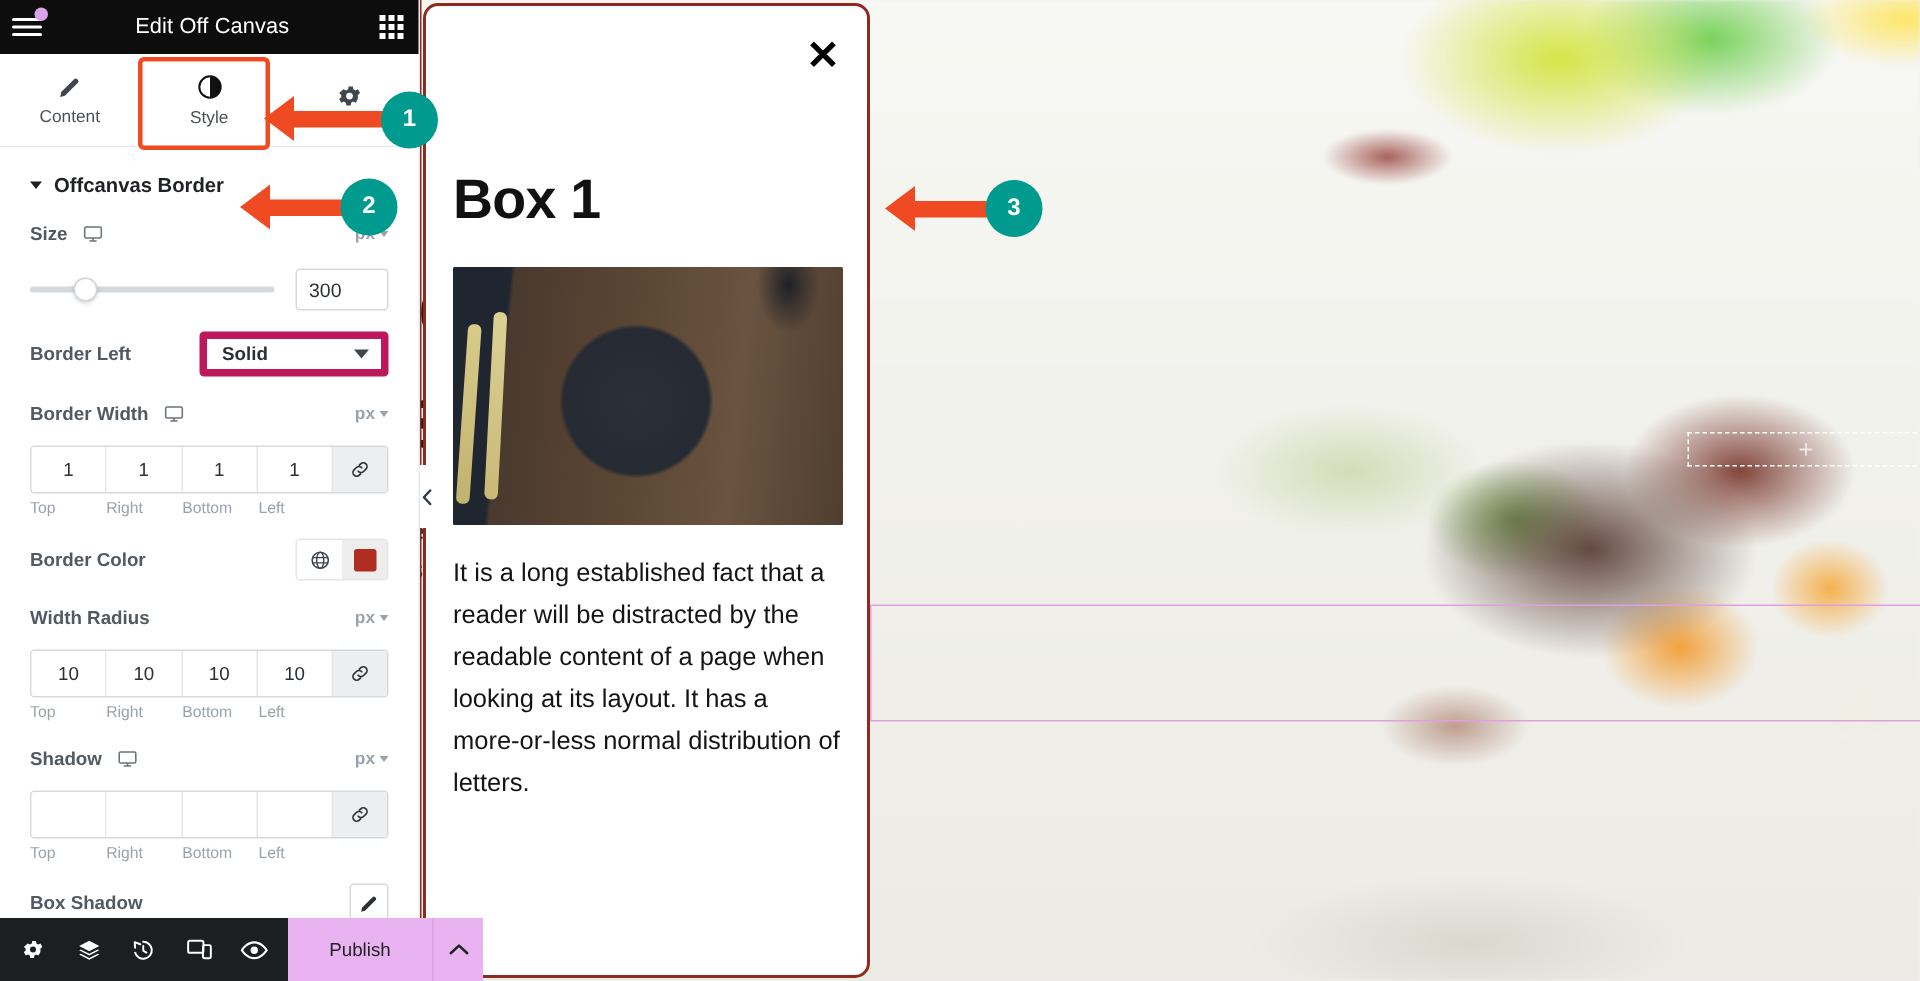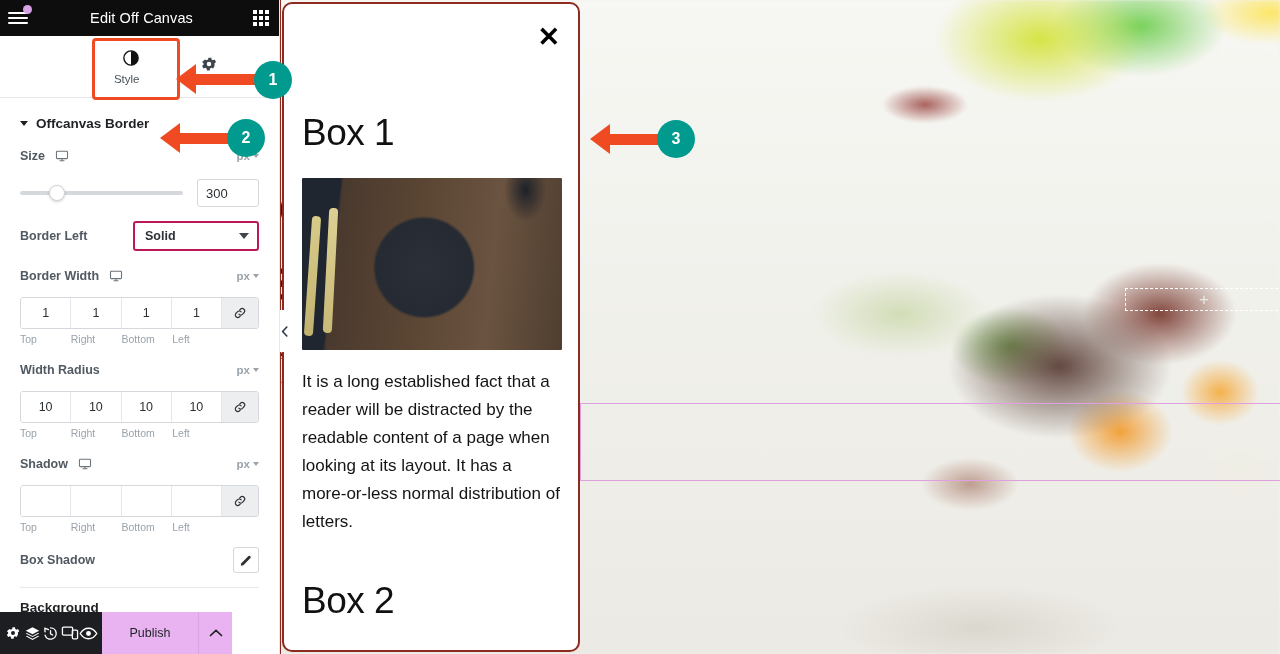--- a/index.html
+++ b/index.html
@@ -64,21 +64,21 @@
     position: absolute; left: 282px; top: 2px; width: 298px; height: 650px;
     background: #ffffff; border: 2px solid #8d2b20; border-radius: 10px;
     overflow: hidden; z-index: 20;
   }
   .oc-close {
     position: absolute; right: 18px; top: 20px;
     font-size: 27px; font-weight: 700; color: #000; line-height: 1; cursor: pointer;
   }
   .oc-body { padding: 0 18px; }
   .oc-h1 {
-    margin-top: 108px; font-size: 37px; font-weight: 400; color: #111; letter-spacing: -.5px;
+    margin-top: 108px; font-size: 37px; font-weight: 700; color: #111; letter-spacing: -.5px;
   }
   .oc-img {
     margin-top: 24px; width: 260px; height: 172px; border-radius: 1px;
     background:
       radial-gradient(ellipse 78px 78px at 47% 52%, #2b3038 0%, #262b33 62%, rgba(38,43,51,0) 66%),
       radial-gradient(ellipse 26px 30px at 47% 62%, #3e7a37 0%, rgba(62,122,55,0) 70%),
       radial-gradient(ellipse 16px 13px at 38% 52%, #b0231f 0%, rgba(176,35,31,0) 72%),
       radial-gradient(ellipse 15px 12px at 56% 60%, #bf2a22 0%, rgba(191,42,34,0) 72%),
       radial-gradient(ellipse 13px 16px at 61% 53%, #c23425 0%, rgba(194,52,37,0) 72%),
       radial-gradient(ellipse 18px 12px at 46% 36%, #d4892c 0%, rgba(212,137,44,0) 72%),
@@ -138,21 +138,21 @@
   }
   .panel-title { font-size: 14.5px; font-weight: 400; letter-spacing: .1px; }
   .grid-icon { display: grid; grid-template-columns: repeat(3, 4px); gap: 2px; cursor: pointer; }
   .grid-icon span { width: 4px; height: 4px; background: #fff; }
 
   .tabs { display: flex; height: 62px; border-bottom: 1px solid #e6e9ec; flex: 0 0 62px; }
   .tab {
     flex: 1; display: flex; flex-direction: column; align-items: center; justify-content: center;
     gap: 6px; font-size: 11.5px; color: #495157; cursor: pointer; background: #fff;
   }
-  .tab.active { position: relative; align-items: flex-end; }
+  .tab.active { position: relative; }
   .tab-hl {
     position: absolute; left: 92px; top: 38px; width: 88px; height: 62px;
     border: 3px solid #f04a23; border-radius: 4px; pointer-events: none; z-index: 40;
   }
 
   .panel-scroll { flex: 1 1 auto; overflow: hidden; position: relative; }
   .section-head {
     display: flex; align-items: center; gap: 8px;
     padding: 18px 20px 14px 20px; font-size: 13.5px; font-weight: 700; color: #1f2124;
     cursor: pointer;
@@ -170,21 +170,21 @@
   .slider-knob {
     position: absolute; left: 18%; top: -6px; width: 16px; height: 16px; border-radius: 50%;
     background: #fff; border: 1px solid #d0d4d8; box-shadow: 0 1px 3px rgba(0,0,0,.18);
   }
   .num-box {
     width: 62px; height: 28px; border: 1px solid #d5d8dc; border-radius: 3px;
     display: flex; align-items: center; padding-left: 8px; font-size: 13px; color: #2c3136; background: #fff;
   }
 
   .select {
-    width: 126px; height: 30px; border: 2px solid #be185d; border-radius: 3px; background: #fff;
+    width: 126px; height: 30px; border: 5px solid #be185d; border-radius: 3px; background: #fff;
     display: flex; align-items: center; justify-content: space-between; padding: 0 8px 0 10px;
     font-size: 12.5px; color: #2c3136; cursor: pointer;
   }
   .sel-caret { width: 0; height: 0; border-left: 5px solid transparent; border-right: 5px solid transparent; border-top: 6px solid #3f464d; }
 
   .four-fields { display: flex; margin-top: 10px; border: 1px solid #d5d8dc; border-radius: 3px; overflow: hidden; }
   .ff {
     flex: 1; height: 30px; border-right: 1px solid #e4e7ea; display: flex; align-items: center; justify-content: center;
     font-size: 12.5px; color: #2c3136; background: #fff;
   }
@@ -201,21 +201,21 @@
   .sw-chip { width: 15px; height: 15px; border-radius: 2px; }
 
   .pen-btn {
     width: 26px; height: 26px; border: 1px solid #d5d8dc; border-radius: 3px;
     display: flex; align-items: center; justify-content: center; background: #fff; cursor: pointer;
   }
   .divider { height: 1px; background: #e6e9ec; margin: 14px 20px 0 20px; }
   .bg-row { padding: 12px 20px 0 20px; font-size: 13.5px; font-weight: 700; color: #1f2124; }
 
   .panel-footer {
-    position: absolute; left: 0; bottom: 0; width: 232px; height: 42px; display: flex; z-index: 35;
+    position: absolute; left: 0; bottom: 0; width: 322px; height: 42px; display: flex; z-index: 35;
   }
   .footer-icons {
     flex: 1; background: #1c1e21; display: flex; align-items: center; gap: 0; padding: 0 4px;
   }
   .fi { flex: 1; display: flex; align-items: center; justify-content: center; cursor: pointer; }
   .publish {
     width: 96px; background: #e8b3f0; display: flex; align-items: center; justify-content: center;
     font-size: 12.5px; color: #1f2124; cursor: pointer;
   }
   .pub-caret {
@@ -262,21 +262,20 @@
 
     <div class="canvas-edge"></div>
   </div>
 
   <div class="offcanvas" style="border-color: rgb(141, 43, 32);">
     <div class="oc-close">✕</div>
     <div class="oc-body">
       <div class="oc-h1">Box 1</div>
       <div class="oc-img"></div>
       <div class="oc-p">It is a long established fact that a reader will be distracted by the readable content of a page when looking at its layout.  It has a more-or-less normal distribution of letters.</div>
-      <div class="oc-h2">Box 2</div>
     </div>
   </div>
 
   <div class="oc-handle">
     <svg width="7" height="11" viewBox="0 0 7 11">
       <path d="M5.8 1 1.6 5.5 5.8 10" fill="none" stroke="#2d3a4a" stroke-width="1.6" stroke-linecap="round" stroke-linejoin="round"></path>
     </svg>
   </div>
 
   <div class="panel">
@@ -296,20 +295,26 @@
         <span></span>
           <span></span>
           <span></span>
         <span></span>
           <span></span>
           <span></span>
       </div>
     </div>
 
     <div class="tabs">
+      <div class="tab">
+        <svg width="17" height="17" viewBox="0 0 24 24">
+          <path d="M4 17.5 16.3 5.2a1.8 1.8 0 0 1 2.5 0l.9.9a1.8 1.8 0 0 1 0 2.5L7.4 20.9 3 22z" fill="#3f464d"></path>
+        </svg>
+        <span>Content</span>
+      </div>
       <div class="tab active">
         <svg width="18" height="18" viewBox="0 0 24 24">
           <circle cx="12" cy="12" r="9.5" fill="none" stroke="#111" stroke-width="1.8"></circle>
           <path d="M12 2.5a9.5 9.5 0 0 1 0 19z" fill="#111"></path>
         </svg>
         <span>Style</span>
       </div>
       <div class="tab">
         <svg width="18" height="18" viewBox="0 0 24 24">
           <path fill="#3f464d" d="M19.4 13a7.6 7.6 0 0 0 0-2l2-1.6-1.9-3.3-2.4 1a7.6 7.6 0 0 0-1.7-1l-.4-2.6h-3.8l-.4 2.6a7.6 7.6 0 0 0-1.7 1l-2.4-1L2.8 9.4 4.7 11a7.6 7.6 0 0 0 0 2l-1.9 1.6 1.9 3.3 2.4-1a7.6 7.6 0 0 0 1.7 1l.4 2.6h3.8l.4-2.6a7.6 7.6 0 0 0 1.7-1l2.4 1 1.9-3.3zM12 15a3 3 0 1 1 0-6 3 3 0 0 1 0 6z"></path>
@@ -387,20 +392,37 @@
         </div>
         <div class="ff-labels">
           <div class="ff-lb">Top</div>
           <div class="ff-lb">Right</div>
           <div class="ff-lb">Bottom</div>
           <div class="ff-lb">Left</div>
           <div class="ff-lb sp"></div>
         </div>
       </div>
 
+      <div class="ctrl">
+        <div class="ctrl-row">
+          <span class="ctrl-label">Border Color</span>
+          <div class="swatches">
+            <div class="sw-globe">
+              <svg width="15" height="15" viewBox="0 0 24 24">
+                <circle cx="12" cy="12" r="8.6" fill="none" stroke="#3f464d" stroke-width="1.7"></circle>
+                <ellipse cx="12" cy="12" rx="3.8" ry="8.6" fill="none" stroke="#3f464d" stroke-width="1.5"></ellipse>
+                <path d="M3.6 9.2h16.8M3.6 14.8h16.8" stroke="#3f464d" stroke-width="1.5"></path>
+              </svg>
+            </div>
+            <div class="sw-color">
+              <span class="sw-chip" id="chip-border-color" style="background: rgb(176, 45, 34);"></span>
+            </div>
+          </div>
+        </div>
+      </div>
 
       <div class="ctrl">
         <div class="ctrl-row">
           <span class="ctrl-label">Width Radius</span>
           <span class="unit">
             <span>px</span>
             <span class="cd"></span>
           </span>
         </div>
         <div class="four-fields">

